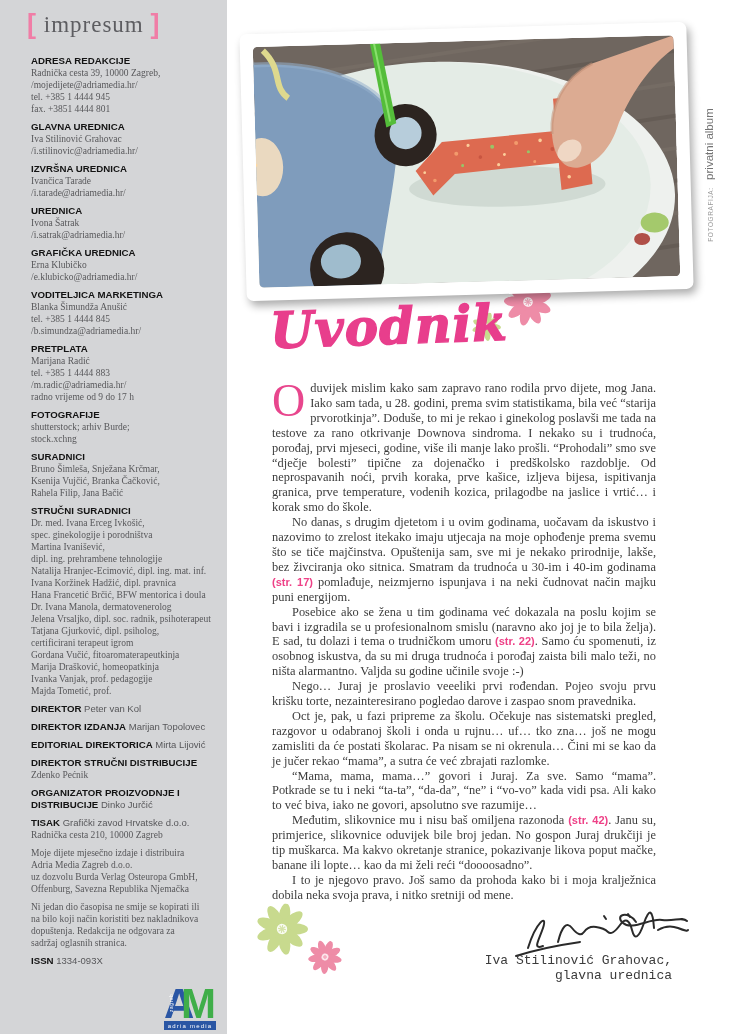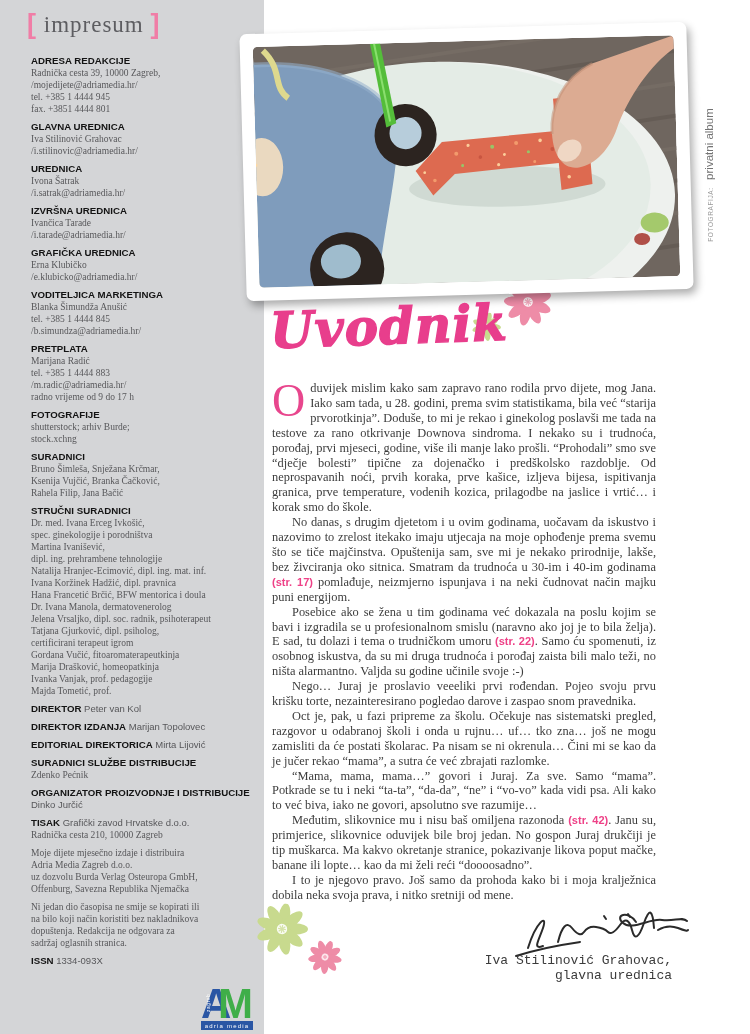--- a/index.html
+++ b/index.html
@@ -4,21 +4,21 @@
 <style>
   html,body{margin:0;padding:0;}
   body{
     width:750px;height:1034px;position:relative;background:#ffffff;
     font-family:"Liberation Sans",sans-serif;overflow:hidden;
   }
   .page{position:absolute;inset:0;}
 
   
   .sidebar{
-    position:absolute;left:0;top:0;width:264px;height:1034px;
+    position:absolute;left:0;top:0;width:227px;height:1034px;
     background:#d4d5d7;box-sizing:border-box;padding:6px 10px 0 31px;
   }
   .impresum{
     font-family:"Liberation Serif",serif;color:#5d5d61;font-size:23px;
     letter-spacing:1px;margin:2px 0 16px -4px;white-space:nowrap;
   }
   .impresum .bracket{
     color:#f07da6;font-weight:bold;font-size:27px;font-family:"Liberation Sans",sans-serif;
     position:relative;top:1px;
   }
@@ -109,32 +109,32 @@
       </symbol>
     </defs>
   </svg>
 
   <div class="sidebar">
     <div class="impresum"><span class="bracket">[</span> <span>impresum</span> <span class="bracket">]</span></div>
 
     <div>
         <div class="section"><span class="heading">ADRESA REDAKCIJE</span><div class="line">Radnička cesta 39, 10000 Zagreb,</div><div class="line">/mojedijete@adriamedia.hr/</div><div class="line">tel. +385 1 4444 945</div><div class="line">fax. +3851 4444 801</div></div>
         <div class="section"><span class="heading">GLAVNA UREDNICA</span><div class="line">Iva Stilinović Grahovac</div><div class="line">/i.stilinovic@adriamedia.hr/</div></div>
+        <div class="section"><span class="heading">IZVRŠNA UREDNICA</span><div class="line">Ivančica Tarade</div><div class="line">/i.tarade@adriamedia.hr/</div></div>
         <div class="section"><span class="heading">UREDNICA</span><div class="line">Ivona Šatrak</div><div class="line">/i.satrak@adriamedia.hr/</div></div>
-        <div class="section"><span class="heading">IZVRŠNA UREDNICA</span><div class="line">Ivančica Tarade</div><div class="line">/i.tarade@adriamedia.hr/</div></div>
         <div class="section"><span class="heading">GRAFIČKA UREDNICA</span><div class="line">Erna Klubičko</div><div class="line"> /e.klubicko@adriamedia.hr/</div></div>
         <div class="section"><span class="heading">VODITELJICA MARKETINGA</span><div class="line">Blanka Šimundža Anušić</div><div class="line">tel. +385 1 4444 845</div><div class="line">/b.simundza@adriamedia.hr/</div></div>
         <div class="section"><span class="heading">PRETPLATA</span><div class="line">Marijana Radić</div><div class="line">tel. +385 1 4444 883</div><div class="line">/m.radic@adriamedia.hr/</div><div class="line">radno vrijeme od 9 do 17 h</div></div>
         <div class="section"><span class="heading">FOTOGRAFIJE</span><div class="line">shutterstock; arhiv Burde;</div><div class="line">stock.xchng</div></div>
         <div class="section"><span class="heading">SURADNICI</span><div class="line">Bruno Šimleša, Snježana Krčmar,</div><div class="line">Ksenija Vujčić, Branka Čačković,</div><div class="line">Rahela Filip, Jana Bačić</div></div>
         <div class="section"><span class="heading">STRUČNI SURADNICI</span><div class="line">Dr. med. Ivana Erceg Ivkošić,</div><div class="line"> spec. ginekologije i porodništva</div><div class="line">Martina Ivanišević,</div><div class="line"> dipl. ing. prehrambene tehnologije</div><div class="line">Natalija Hranjec-Ecimović, dipl. ing. mat. inf.</div><div class="line">Ivana Koržinek Hadžić, dipl. pravnica</div><div class="line">Hana Francetić Brčić, BFW mentorica i doula</div><div class="line">Dr. Ivana Manola, dermatovenerolog</div><div class="line">Jelena Vrsaljko, dipl. soc. radnik, psihoterapeut</div><div class="line">Tatjana Gjurković, dipl. psiholog,</div><div class="line">certificirani terapeut igrom</div><div class="line">Gordana Vučić, fitoaromaterapeutkinja</div><div class="line">Marija Drašković, homeopatkinja</div><div class="line">Ivanka Vanjak, prof. pedagogije</div><div class="line">Majda Tometić, prof.</div></div>
         <div class="section"><span class="heading">DIREKTOR</span><span class="inline"> Peter van Kol</span></div>
         <div class="section"><span class="heading">DIREKTOR IZDANJA</span><span class="inline"> Marijan Topolovec</span></div>
         <div class="section"><span class="heading">EDITORIAL DIREKTORICA</span><span class="inline"> Mirta Lijović</span></div>
-        <div class="section"><span class="heading">SURADNICI SLUŽBE DISTRIBUCIJE</span><div class="line">Zdenko Pećnik</div></div>
+        <div class="section"><span class="heading">DIREKTOR STRUČNI DISTRIBUCIJE</span><div class="line">Zdenko Pećnik</div></div>
         <div class="section"><span class="heading">ORGANIZATOR PROIZVODNJE I DISTRIBUCIJE</span><span class="inline"> Dinko Jurčić</span></div>
         <div class="section"><span class="heading">TISAK</span><span class="inline"> Grafički zavod Hrvatske d.o.o.</span><div class="line">Radnička cesta 210, 10000 Zagreb</div></div>
         <div class="section">
           <div class="line">Moje dijete mjesečno izdaje i distribuira</div>
           <div class="line">Adria Media Zagreb d.o.o.</div>
           <div class="line">uz dozvolu Burda Verlag Osteuropa GmbH,</div>
           <div class="line">Offenburg, Savezna Republika Njemačka</div>
         </div>
         <div class="section">
           <div class="line">Ni jedan dio časopisa ne smije se kopirati ili</div>

